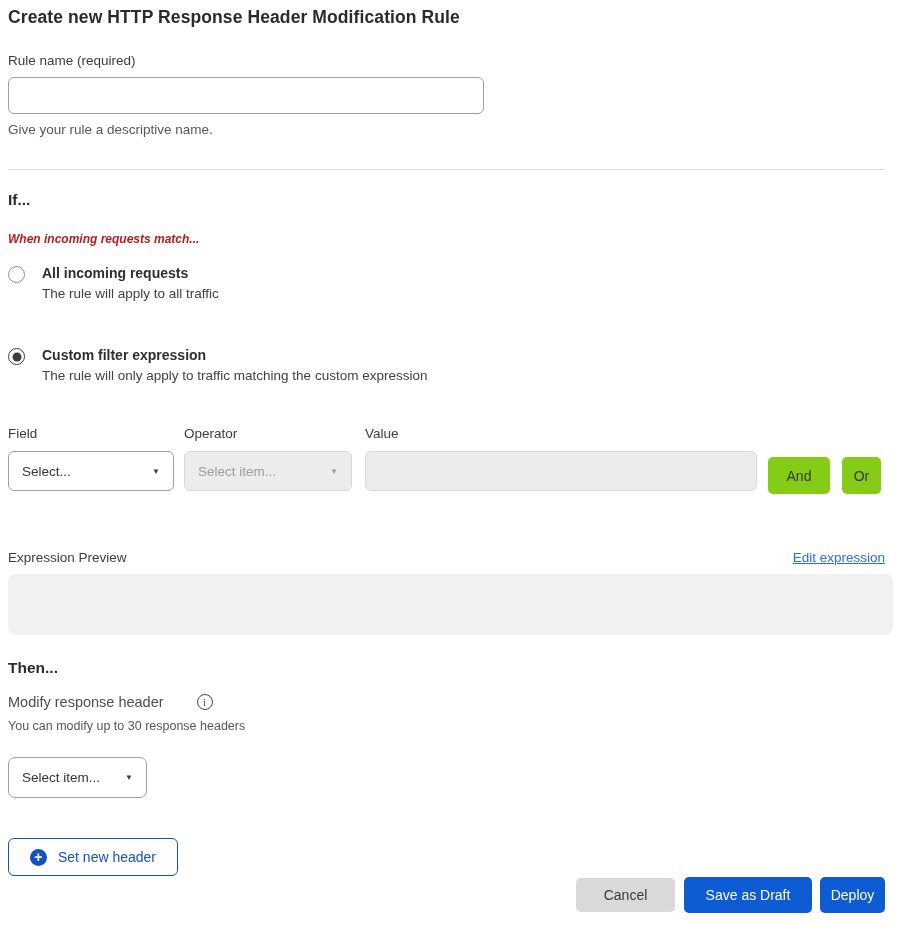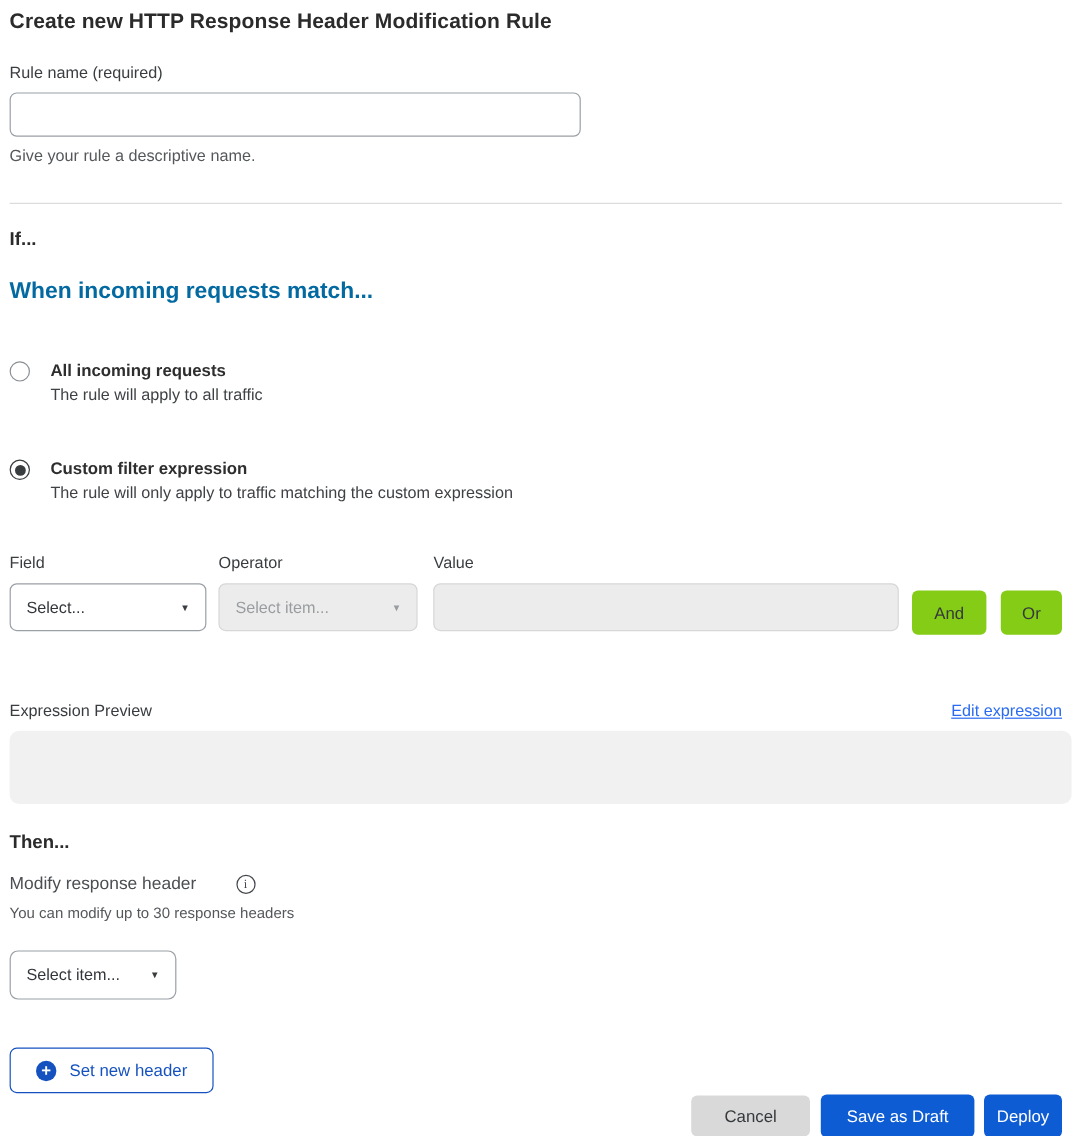--- a/index.html
+++ b/index.html
@@ -31,23 +31,23 @@
     font-family: inherit; font-size: 13.5px;
     padding: 0 10px; color: #313131; background: #fff;
     outline: none;
   }
   .help-text { margin-top: 8px; font-size: 13.5px; color: #55585b; }
 
   .divider { margin-top: 32px; border: none; border-top: 1px solid #dcdcdc; }
 
   
   .section-heading { margin-top: 21px; font-size: 15.5px; font-weight: 700; color: #2b2b2b; }
-  .sub-heading { margin-top: 23px; font-size: 19px; font-weight: 700; color: #0369a1; }
-
-  .radio-option { display: flex; margin-top: 46px; cursor: pointer; }
+  .sub-heading { margin-top: 23px; font-size: 12px; font-weight: 700; color: #b91c1c; font-style: italic; }
+
+  .radio-option { display: flex; margin-top: 19px; cursor: pointer; }
   .radio-option + .radio-option { margin-top: 46px; }
   .radio-circle {
     flex: 0 0 auto;
     width: 17px; height: 17px;
     border: 1px solid #8a8f94;
     border-radius: 50%;
     margin-top: 1px;
     position: relative;
     background: #fff;
   }
@@ -100,21 +100,21 @@
 
   .conj-buttons { display: flex; margin-top: 31px; }
   .conj-btn {
     height: 37px;
     background: #84cc16;
     border: none; border-radius: 5px;
     font-family: inherit; font-size: 14px; color: #36393b;
     cursor: pointer;
   }
   .and-btn { width: 62px; margin-right: 12px; }
-  .or-btn { width: 51px; }
+  .or-btn { width: 39px; }
 
   
   .preview-head { display: flex; justify-content: space-between; align-items: flex-start; margin-top: 56px; }
   .preview-label { font-size: 13.5px; color: #3a3d40; }
   .edit-link { font-size: 13.5px; text-decoration: underline; cursor: pointer; }
   .preview-box {
     margin-top: 9px;
     height: 61px; width: 885px;
     background: #f1f1f1;
     border-radius: 8px;

